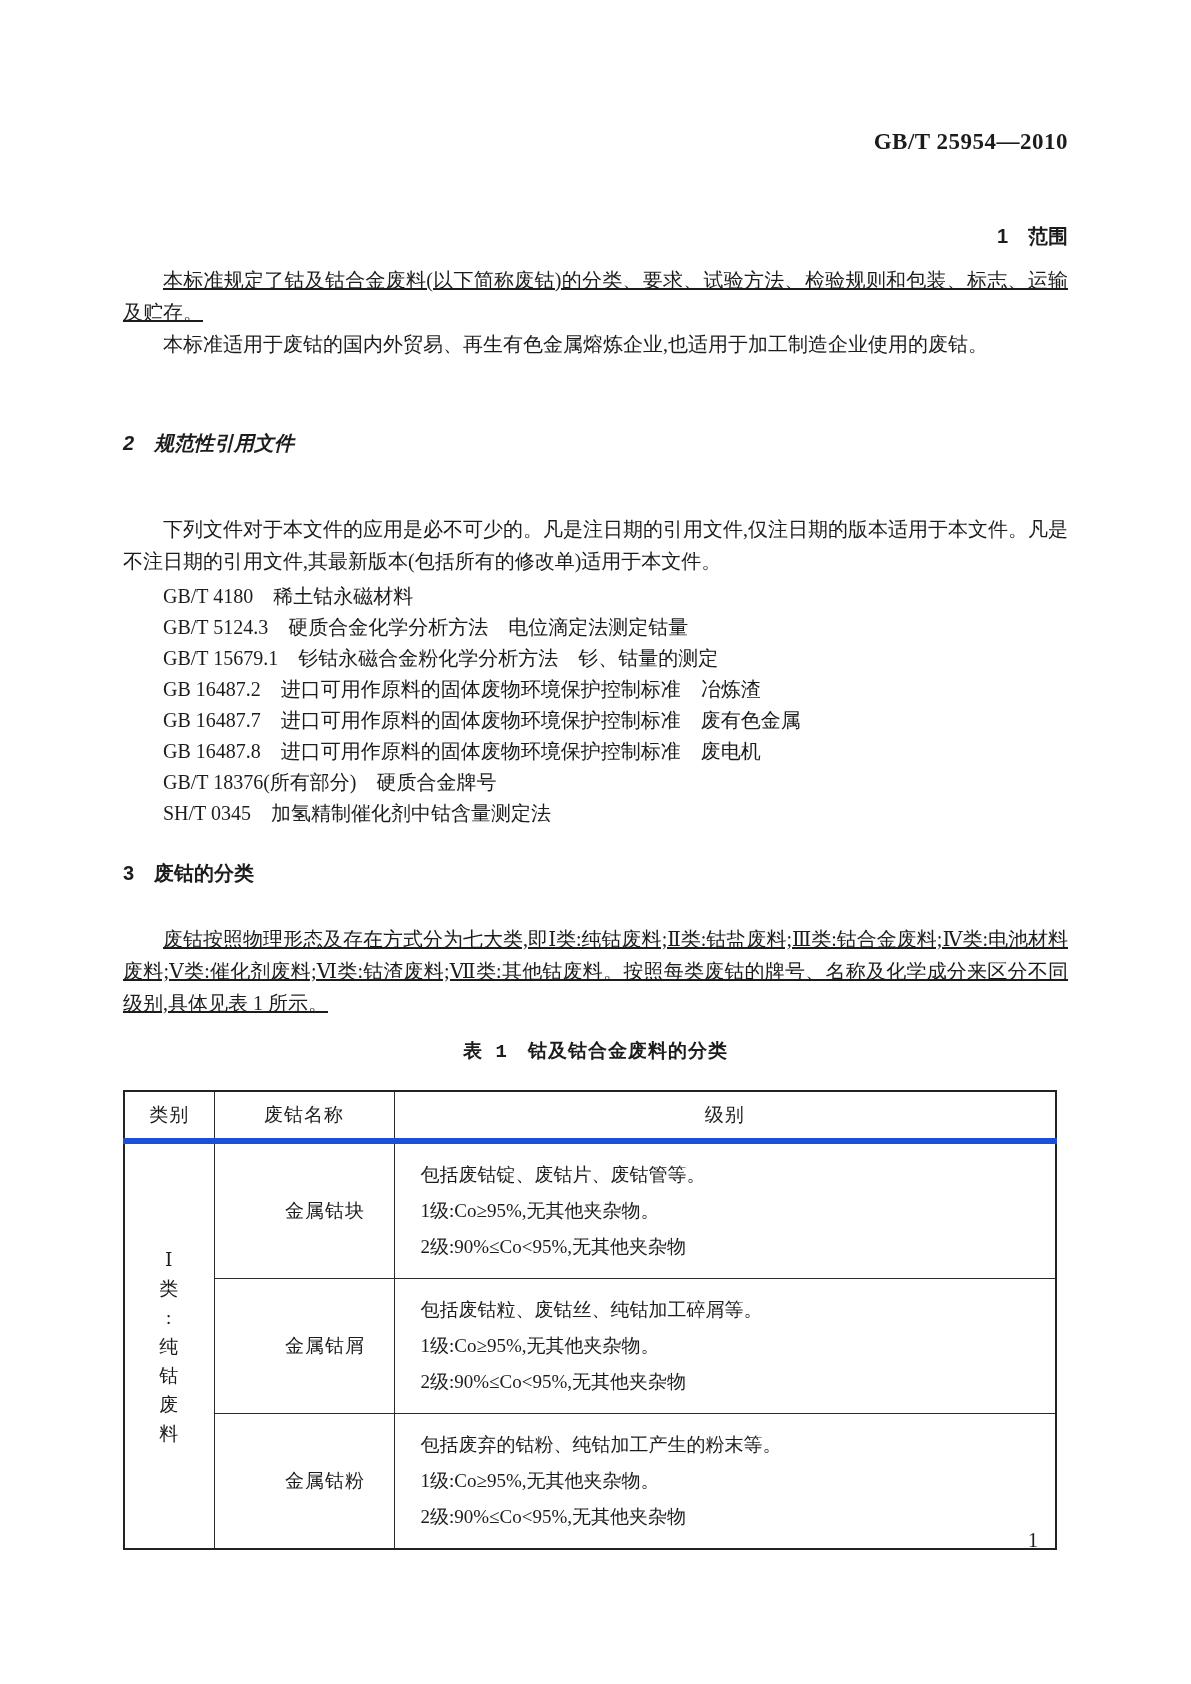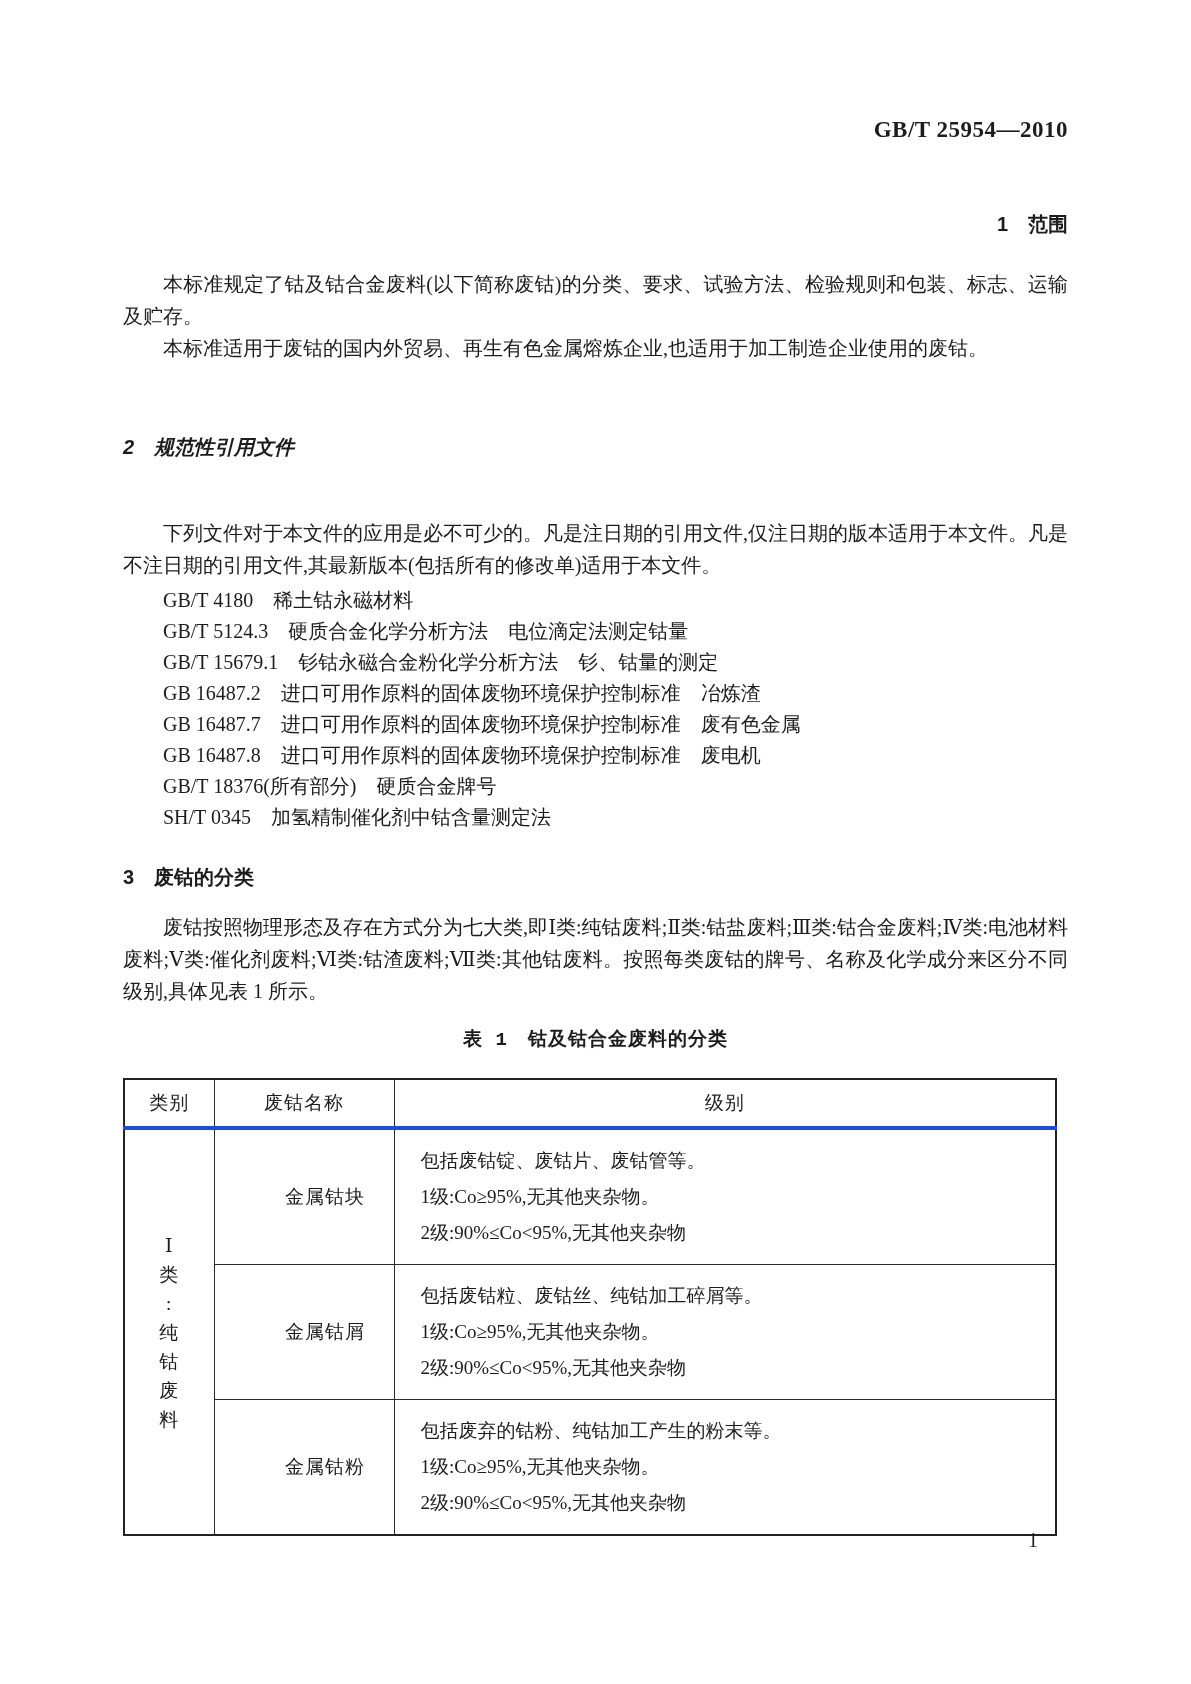--- a/index.html
+++ b/index.html
@@ -5,21 +5,21 @@
   html,body{margin:0;padding:0;background:#e8e8e8;}
   .page{
     position:relative;
     width:1191px;height:1684px;
     margin:0 auto;
     background:#ffffff;
     color:#1c1c1c;
     font-family:"Liberation Serif","DejaVu Serif",serif;
     overflow:hidden;
   }
-  .content{position:absolute;left:123px;top:0;width:945px;}
+  .content{position:absolute;left:123px;top:12px;width:945px;}
 
   .doc-number{
     margin-top:116px;
     text-align:right;
     font-weight:bold;
     font-size:23px;
     letter-spacing:0.5px;
     line-height:28px;
   }
   .doc-title{
@@ -43,23 +43,23 @@
   .sec-heading.s2{margin-top:69px;font-style:italic;}
   .sec-heading.s3{margin-top:30px;}
 
   .para{
     margin:0;
     font-size:20px;
     line-height:32px;
     text-align:justify;
     text-indent:2em;
   }
-  .para.first{margin-top:30px;}
+  .para.first{margin-top:14px;text-decoration:underline;}
   .para.s2p{margin-top:56px;font-family:Liberation Serif, serif;}
-  .para.s3p{margin-top:20px;}
+  .para.s3p{margin-top:36px;text-decoration:underline;}
 
   .ref-list{margin-top:4px;}
   .ref-line{
     font-size:20px;
     line-height:31px;
     padding-left:2em;
     white-space:nowrap;
   }
 
   .table-caption{
@@ -81,21 +81,21 @@
   table.cls th,table.cls td{
     border:1px solid #2b2b2b;
     font-weight:normal;
     font-size:19px;
   }
   table.cls{border:2px solid #222;}
   table.cls thead th{
     height:44px;
     text-align:center;
     vertical-align:middle;
-    border-bottom:4px solid #1d4ed8;
+    border-bottom:6px solid #1d4ed8;
     letter-spacing:1px;
   }
   td.category-cell{
     text-align:center;
     vertical-align:middle;
     white-space:pre-line;
     line-height:29px;
     letter-spacing:1px;
   }
   td.name-cell{

